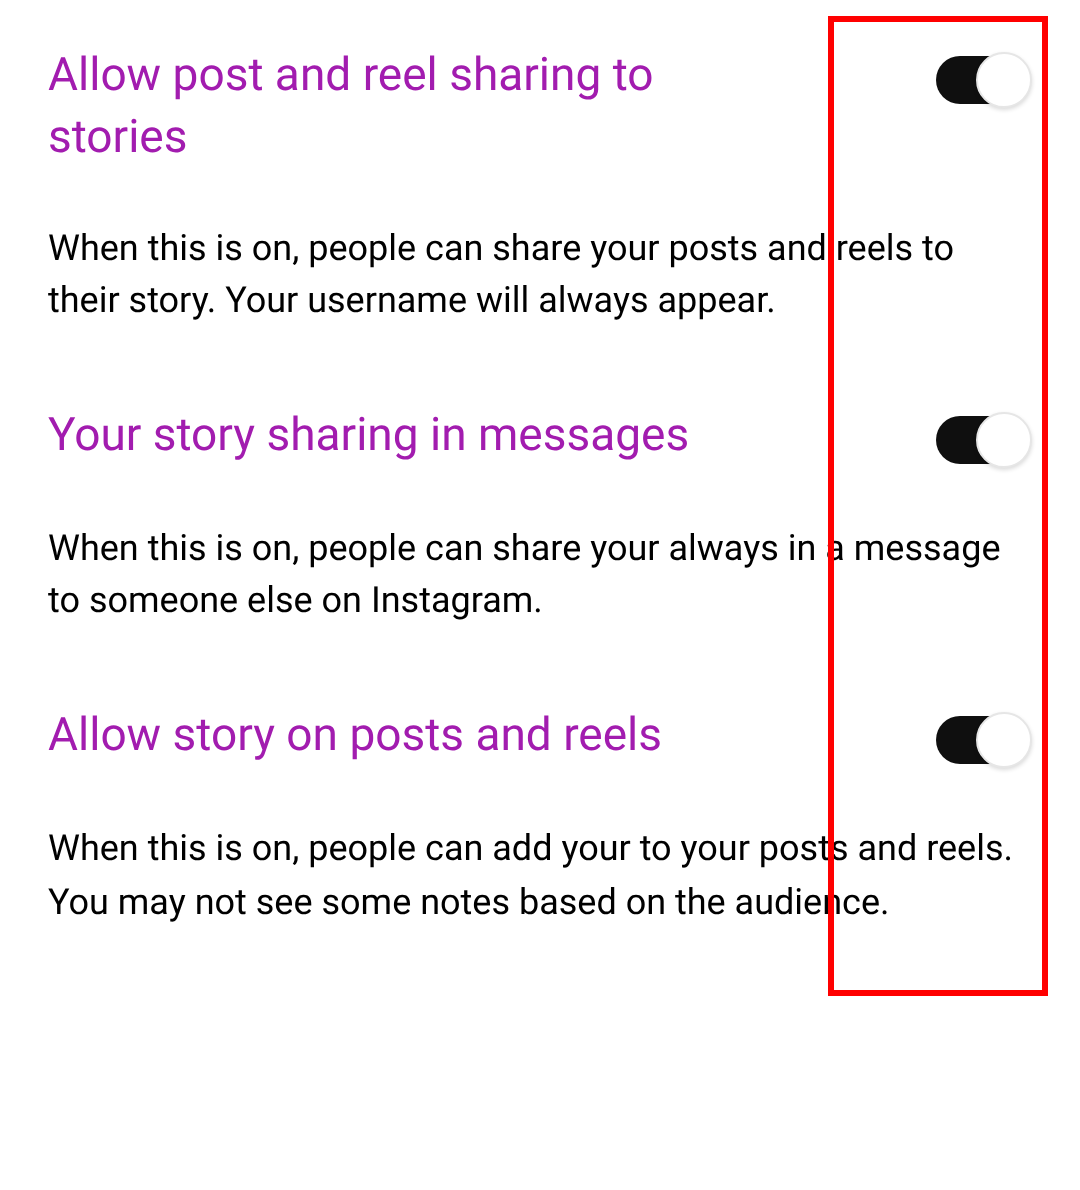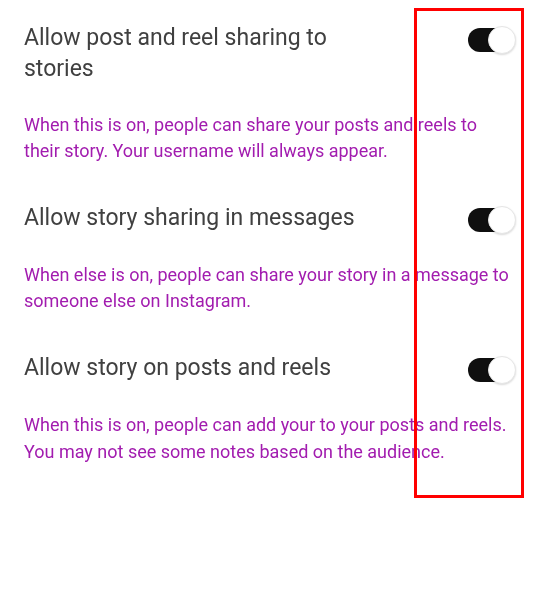--- a/index.html
+++ b/index.html
@@ -21,28 +21,28 @@
     .setting-header {
       display: flex;
       align-items: flex-start;
       justify-content: space-between;
       gap: 20px;
       margin-bottom: 28px;
     }
     .setting-title {
       font-size: 23px;
       line-height: 1.35;
-      color: #404040;
+      color: #a21caf;
       font-weight: 400;
       max-width: 360px;
     }
     .setting-desc {
       font-size: 18px;
       line-height: 1.45;
-      color: #a21caf;
+      color: #000000;
       font-weight: 400;
     }
     .toggle {
       position: relative;
       width: 48px;
       height: 28px;
       flex-shrink: 0;
       margin-top: 4px;
       cursor: pointer;
     }
@@ -81,27 +81,27 @@
     <div class="toggle">
       <div class="toggle-track"></div>
       <div class="toggle-thumb"></div>
     </div>
   </div>
   <div class="setting-desc">When this is on, people can share your posts and reels to their story. Your username will always appear.</div>
 </div>
 
 <div class="setting-block">
   <div class="setting-header">
-    <div class="setting-title">Allow story sharing in messages</div>
+    <div class="setting-title">Your story sharing in messages</div>
     <div class="toggle">
       <div class="toggle-track"></div>
       <div class="toggle-thumb"></div>
     </div>
   </div>
-  <div class="setting-desc">When else is on, people can share your story in a message to someone else on Instagram.</div>
+  <div class="setting-desc">When this is on, people can share your always in a message to someone else on Instagram.</div>
 </div>
 
 <div class="setting-block">
   <div class="setting-header">
     <div class="setting-title">Allow story on posts and reels</div>
     <div class="toggle">
       <div class="toggle-track"></div>
       <div class="toggle-thumb"></div>
     </div>
   </div>

